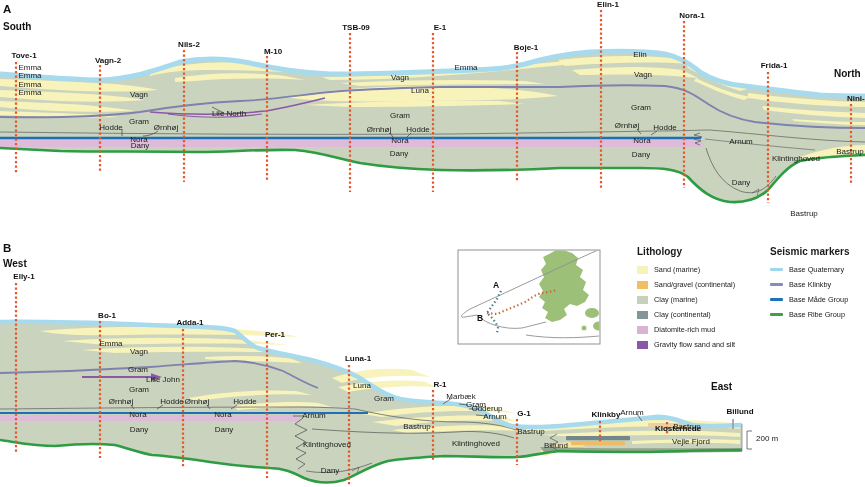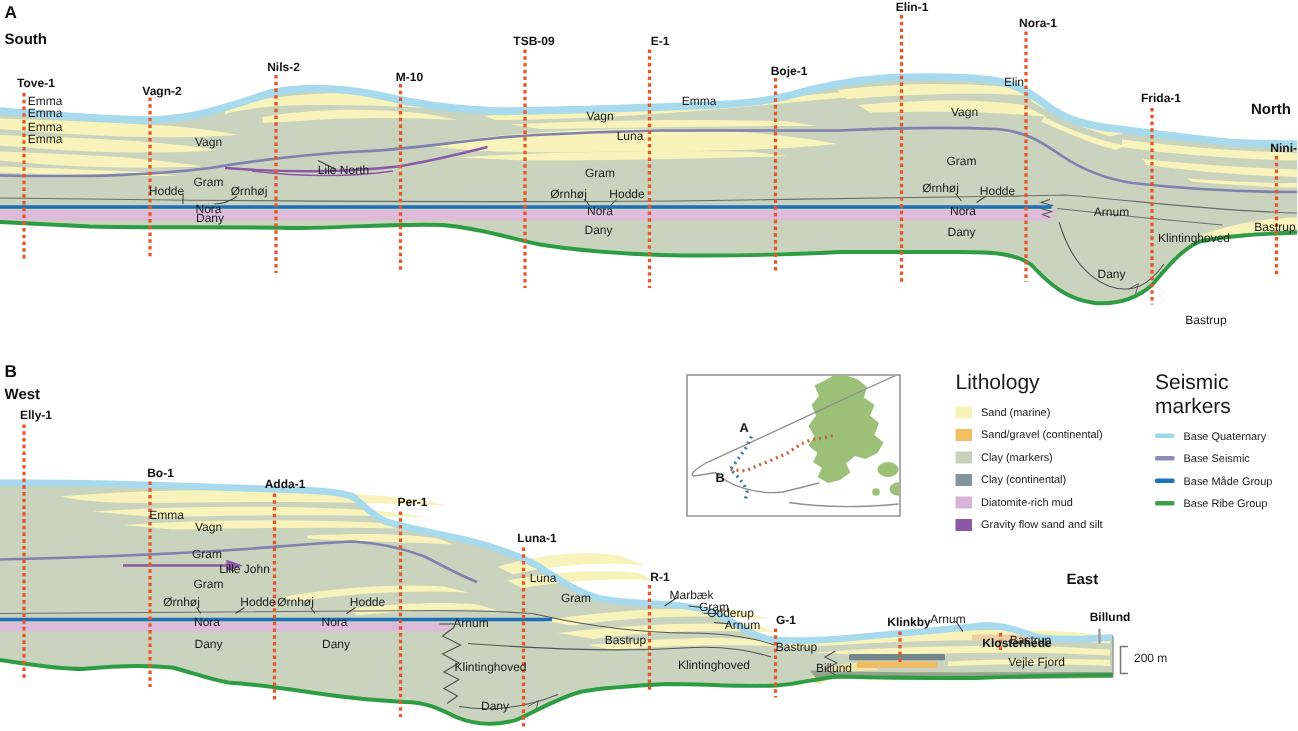--- a/index.html
+++ b/index.html
@@ -6,21 +6,21 @@
   #fig{position:relative;width:865px;height:487px;background:#fff;overflow:hidden;
        font-family:"Liberation Sans",sans-serif;color:#1a1a1a;}
   #art{position:absolute;left:0;top:0;}
   .lbl{position:absolute;font-size:8px;line-height:8px;white-space:nowrap;transform:translateX(-50%);color:#1c1c1c;}
   .well{position:absolute;font-size:8px;line-height:8px;font-weight:bold;white-space:nowrap;transform:translateX(-50%);color:#111;padding-left:12px;}
   .dir{position:absolute;font-size:10px;line-height:10px;font-weight:bold;color:#111;}
   .pl{position:absolute;font-size:11.5px;line-height:11px;font-weight:bold;color:#111;}
   .maplbl{position:absolute;font-size:8.5px;line-height:8px;font-weight:bold;transform:translateX(-50%);color:#111;}
   #leg-lith{position:absolute;left:637px;top:246px;}
   #leg-seis{position:absolute;left:770px;top:246px;}
-  .ltitle{font-size:14px;font-weight:normal;margin-bottom:5px;}
+  .ltitle{font-size:10px;font-weight:bold;margin-bottom:5px;}
   .lrow{display:flex;align-items:center;height:15px;}
   .sw{display:inline-block;width:11px;height:8px;margin-right:6px;flex:0 0 auto;}
   .swl{display:inline-block;width:13px;height:2.6px;margin-right:6px;flex:0 0 auto;border-radius:1px;}
   .ltxt{font-size:7.3px;white-space:nowrap;}
   .scale{position:absolute;font-size:8px;white-space:nowrap;}
 </style>
 </head>
 <body>
 
 <div id="fig">
@@ -228,21 +228,21 @@
   <span class="lbl" style="left:139px;top:136px">Nora</span>
   <span class="lbl" style="left:140px;top:142px">Dany</span>
   <span class="lbl" style="left:400px;top:74px">Vagn</span>
   <span class="lbl" style="left:466px;top:64px">Emma</span>
   <span class="lbl" style="left:420px;top:87px">Luna</span>
   <span class="lbl" style="left:400px;top:112px">Gram</span>
   <span class="lbl" style="left:379px;top:126px">Ørnhøj</span>
   <span class="lbl" style="left:418px;top:126px">Hodde</span>
   <span class="lbl" style="left:400px;top:137px">Nora</span>
   <span class="lbl" style="left:399px;top:150px">Dany</span>
-  <span class="lbl" style="left:676px;top:51px">Elin</span>
+  <span class="lbl" style="left:640px;top:51px">Elin</span>
   <span class="lbl" style="left:643px;top:71px">Vagn</span>
   <span class="lbl" style="left:641px;top:104px">Gram</span>
   <span class="lbl" style="left:627px;top:122px">Ørnhøj</span>
   <span class="lbl" style="left:665px;top:124px">Hodde</span>
   <span class="lbl" style="left:642px;top:137px">Nora</span>
   <span class="lbl" style="left:641px;top:151px">Dany</span>
   <span class="lbl" style="left:741px;top:138px">Arnum</span>
   <span class="lbl" style="left:796px;top:155px">Klintinghoved</span>
   <span class="lbl" style="left:850px;top:148px">Bastrup</span>
   <span class="lbl" style="left:741px;top:179px">Dany</span>
@@ -299,21 +299,21 @@
     <div class="lrow">
         <span class="sw" style="background-color: rgb(246, 242, 186);"></span>
         <span class="ltxt">Sand (marine)</span>
       </div>
     <div class="lrow">
         <span class="sw" style="background-color: rgb(242, 190, 98);"></span>
         <span class="ltxt">Sand/gravel (continental)</span>
       </div>
     <div class="lrow">
         <span class="sw" style="background-color: rgb(198, 208, 186);"></span>
-        <span class="ltxt">Clay (markers)</span>
+        <span class="ltxt">Clay (marine)</span>
       </div>
     <div class="lrow">
         <span class="sw" style="background-color: rgb(129, 149, 155);"></span>
         <span class="ltxt">Clay (continental)</span>
       </div>
     <div class="lrow">
         <span class="sw" style="background-color: rgb(217, 179, 214);"></span>
         <span class="ltxt">Diatomite-rich mud</span>
       </div>
     <div class="lrow">
@@ -322,21 +322,21 @@
       </div>
   </div>
   <div id="leg-seis">
     <div class="ltitle">Seismic markers</div>
     <div class="lrow">
         <span class="swl" style="background-color: rgb(158, 216, 237);"></span>
         <span class="ltxt">Base Quaternary</span>
       </div>
     <div class="lrow">
         <span class="swl" style="background-color: rgb(138, 139, 184);"></span>
-        <span class="ltxt">Base Seismic</span>
+        <span class="ltxt">Base Klinkby</span>
       </div>
     <div class="lrow">
         <span class="swl" style="background-color: rgb(27, 116, 186);"></span>
         <span class="ltxt">Base Måde Group</span>
       </div>
     <div class="lrow">
         <span class="swl" style="background-color: rgb(62, 160, 73);"></span>
         <span class="ltxt">Base Ribe Group</span>
       </div>
   </div>

